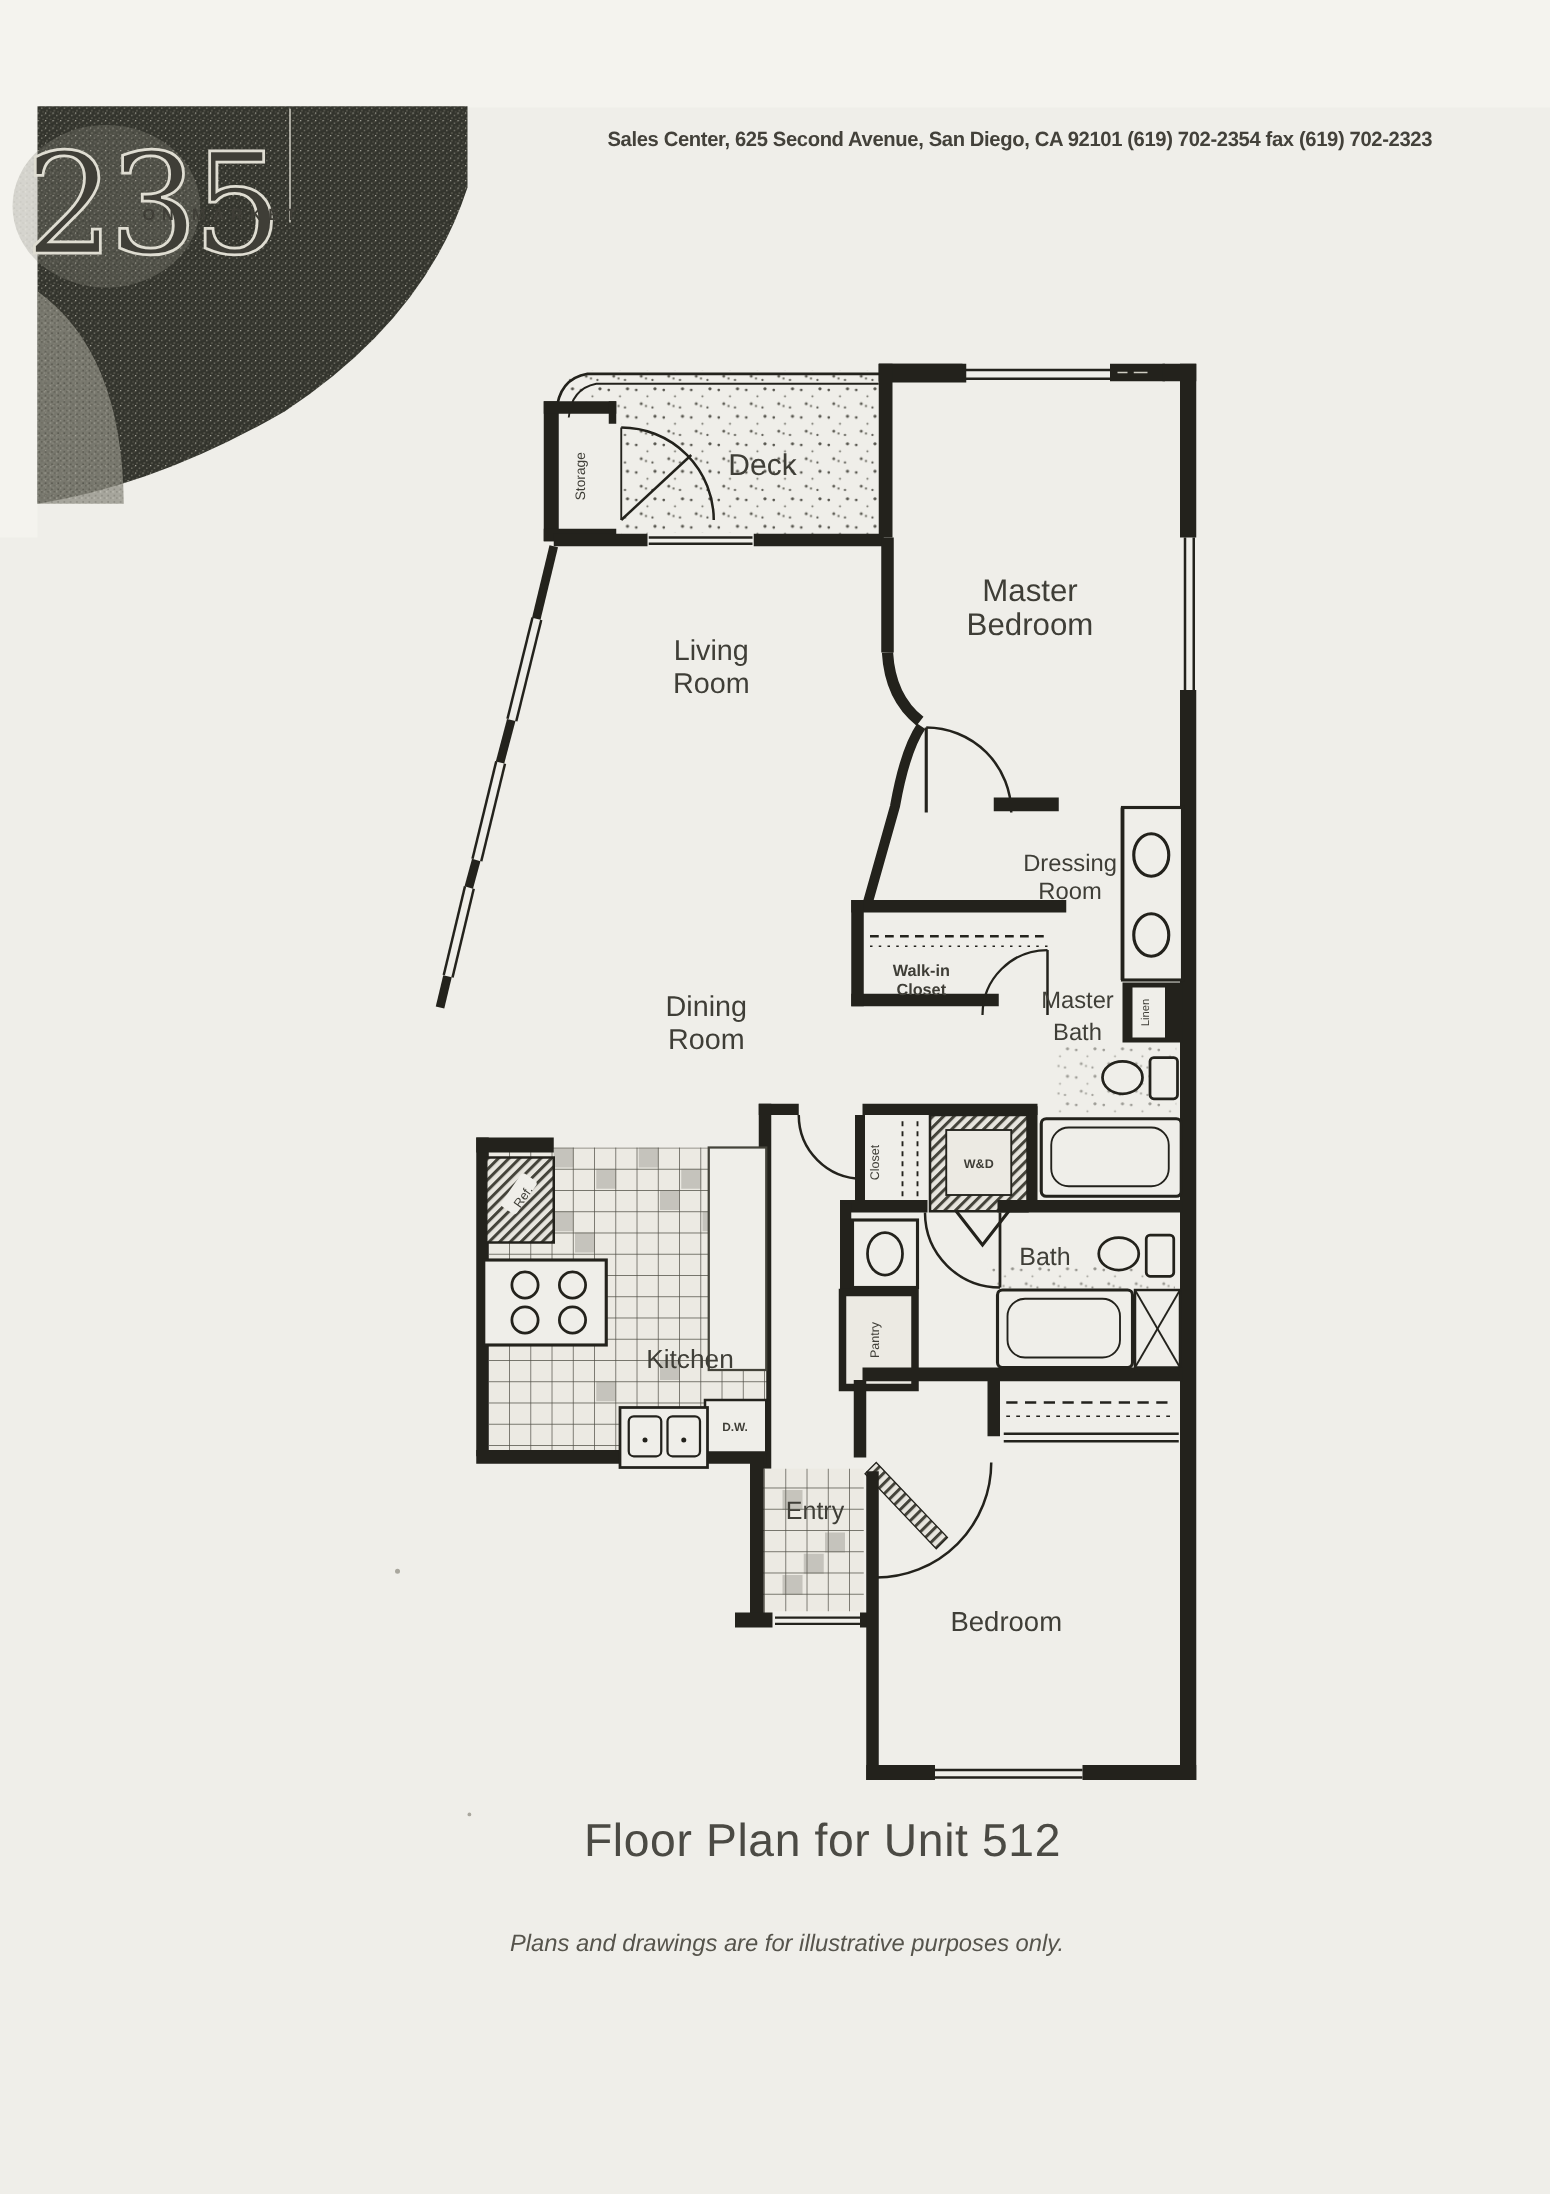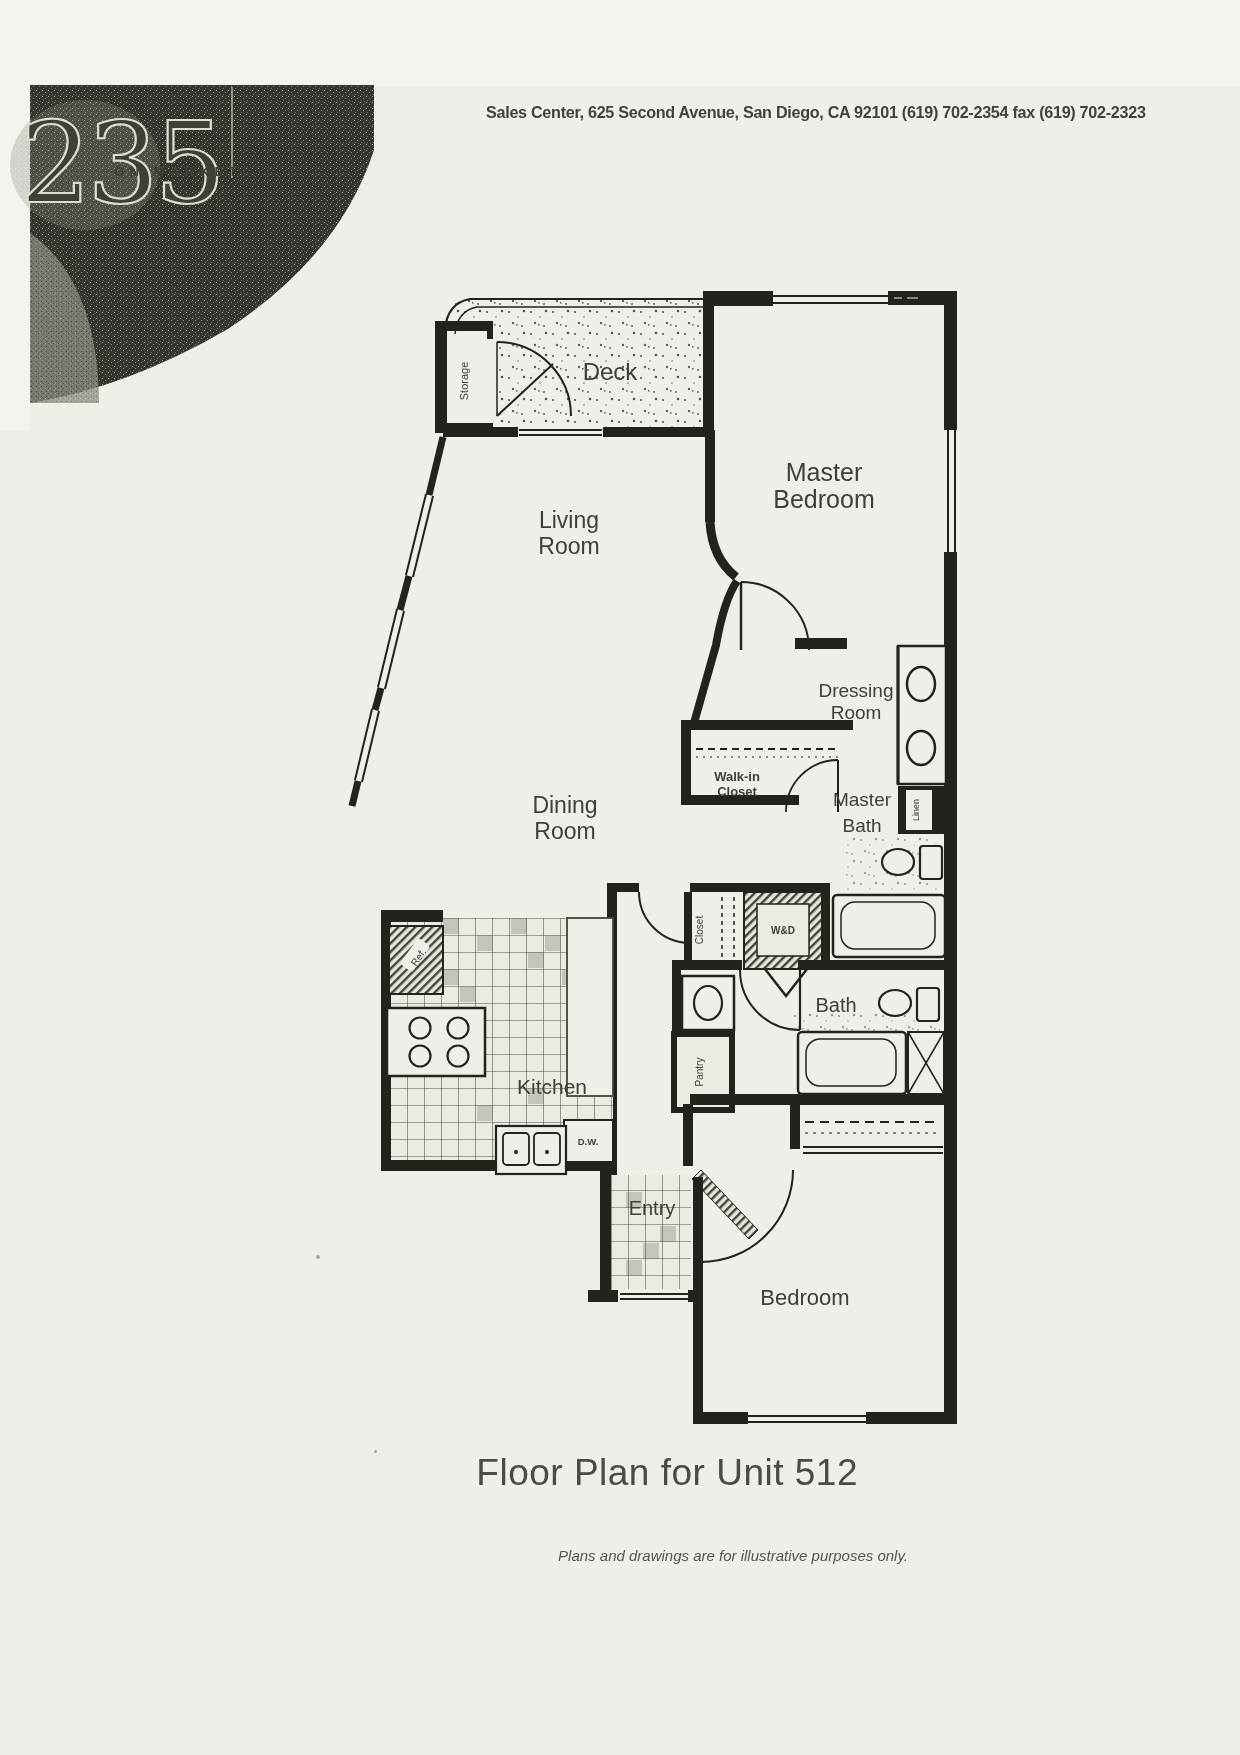--- a/index.html
+++ b/index.html
@@ -9,26 +9,26 @@
     font-family:"Liberation Sans",sans-serif;
   }
   .topstrip{position:absolute;left:0;top:0;width:1240px;height:86px;background:#f4f3ee;}
   .leftstrip{position:absolute;left:0;top:0;width:30px;height:430px;background:#f4f3ee;}
   .address{
     position:absolute;left:486px;top:103px;width:660px;
     font-size:16.5px;font-weight:bold;letter-spacing:-0.3px;color:#43413a;
     transform:scaleX(.98);transform-origin:left top;white-space:nowrap;
   }
   .plan-title{
-    position:absolute;left:458px;top:1452px;width:400px;text-align:right;
+    position:absolute;left:458px;top:1452px;width:400px;text-align:center;
     font-size:37px;color:#4b4a44;letter-spacing:0.5px;white-space:nowrap;
   }
   .disclaimer{
-    position:absolute;left:408px;top:1545px;width:500px;text-align:right;
-    font-style:italic;font-size:15px;line-height:21px;color:#56544c;
+    position:absolute;left:408px;top:1545px;width:500px;text-align:left;
+    font-style:italic;font-size:19px;line-height:21px;color:#56544c;
   }
   svg text{font-family:"Liberation Sans",sans-serif;fill:#3f3e37;}
   .artifact{position:absolute;width:4px;height:4px;border-radius:50%;background:#8b897e;opacity:.7;}
 </style>
 </head>
 <body>
 
 <div class="page">
 
   <div class="topstrip"></div>

